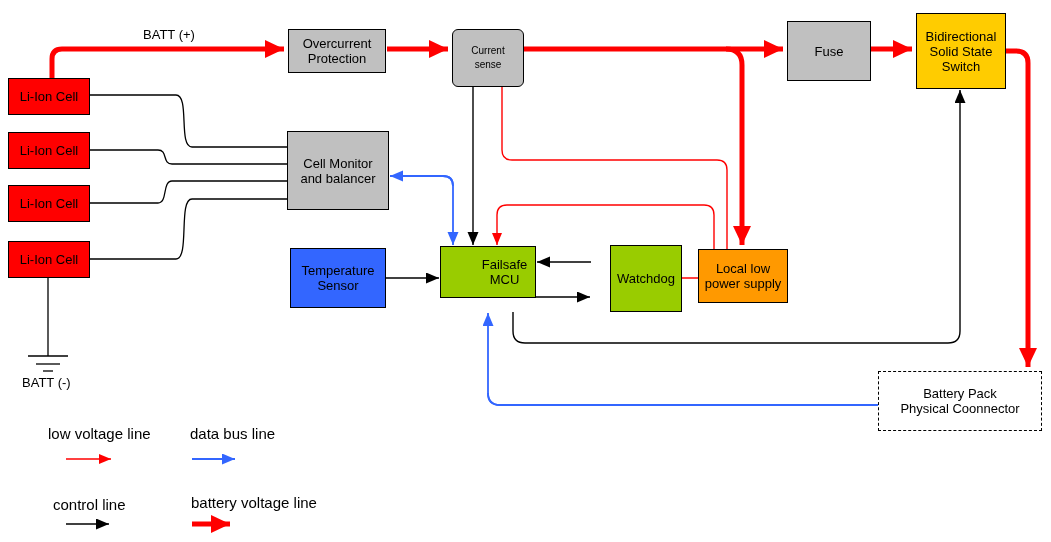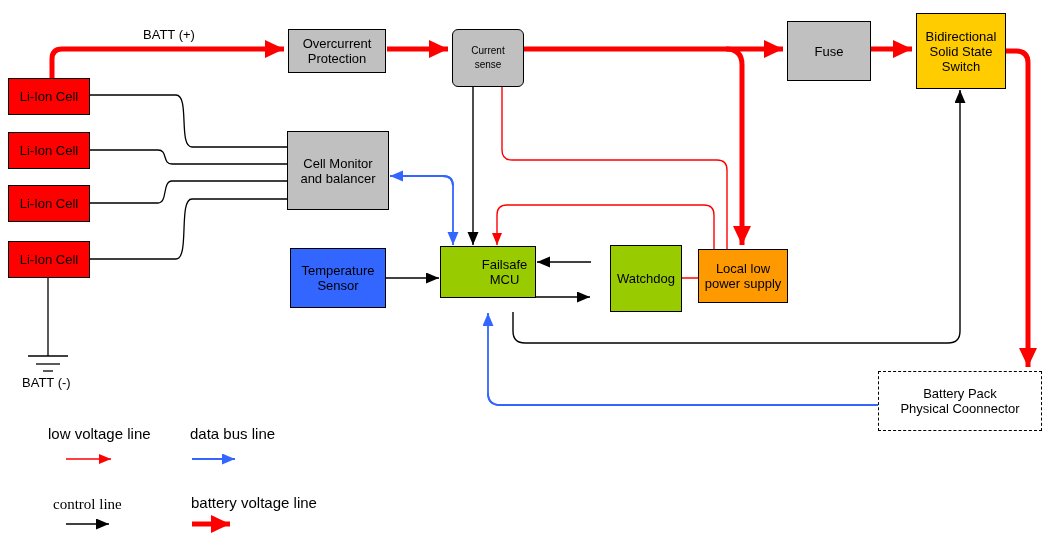--- a/index.html
+++ b/index.html
@@ -148,21 +148,21 @@
   <div class="legend-label" style="left:48px; top:425px;">low voltage line</div>
   <svg class="legend-arrow" style="left:64px; top:452px;" width="66" height="14">
     <path d="M 2 7 L 47 7" stroke="#ff0000" stroke-width="1.6" fill="none" marker-end="url(#aR)"></path>
   </svg>
 
   <div class="legend-label" style="left:190px; top:425px;">data bus line</div>
   <svg class="legend-arrow" style="left:190px; top:452px;" width="66" height="14">
     <path d="M 2 7 L 45 7" stroke="#3366ff" stroke-width="1.8" fill="none" marker-end="url(#aB)"></path>
   </svg>
 
-  <div class="legend-label" style="left:53px; top:496px;font-family:Liberation Serif, serif;">control line</div>
+  <div class="legend-label" style="left:53px; top:496px;">control line</div>
   <svg class="legend-arrow" style="left:64px; top:517px;" width="66" height="14">
     <path d="M 2 7 L 45 7" stroke="#000000" stroke-width="1.6" fill="none" marker-end="url(#aK)"></path>
   </svg>
 
   <div class="legend-label" style="left:168px; top:494px;padding-left:23px;">battery voltage line</div>
   <svg class="legend-arrow" style="left:190px; top:514px;" width="70" height="20">
     <path d="M 2 10 L 40 10" stroke="#ff0000" stroke-width="5" fill="none" marker-end="url(#aTR)"></path>
   </svg>
 
 </div>

